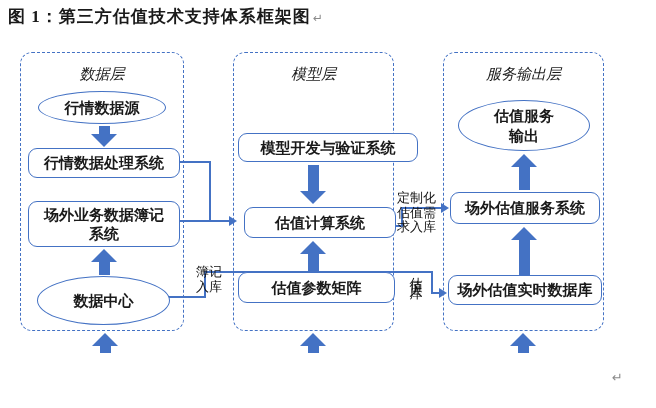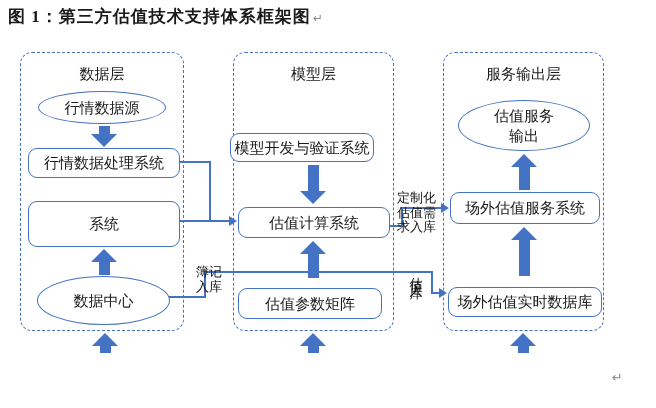--- a/index.html
+++ b/index.html
@@ -10,41 +10,41 @@
   html,body{margin:0;padding:0;background:#fff;}
   body{font-family:"Liberation Sans","DejaVu Sans",sans-serif;color:var(--ink);}
   #canvas{position:relative;width:656px;height:408px;background:#fff;overflow:hidden;padding-left:16px;}
 
   
   .title{position:absolute;left:8px;top:5px;font-family:"Liberation Serif","DejaVu Serif",serif;
          font-weight:bold;font-size:17px;letter-spacing:1px;white-space:nowrap;}
   .pmark{font-family:"DejaVu Sans",sans-serif;font-weight:normal;font-size:12px;color:#8a8a8a;margin-left:2px;}
 
   
-  .layer{position:absolute;border:1px dashed var(--blue);border-radius:12px;background:transparent;}
+  .layer{position:absolute;border:1px dashed var(--blue);border-radius:12px;background:transparent;font-style:italic;}
   .layer-label{position:absolute;top:12px;left:0;width:100%;text-align:center;font-size:15px;color:#1a1a1a;}
   .layer-data{left:20px;top:52px;width:162px;height:277px;}
   .layer-model{left:233px;top:52px;width:159px;height:277px;}
   .layer-service{left:443px;top:52px;width:159px;height:277px;}
 
   
   .node{position:absolute;box-sizing:border-box;background:#fff;border:1.6px solid var(--blue);
         border-radius:9px;display:flex;flex-direction:column;align-items:center;justify-content:center;
-        font-size:15px;line-height:1.3;text-align:center;}
+        font-size:15px;line-height:1.3;text-align:center;font-weight:bold;}
   .ellipse{border-radius:50%;}
   .p1{left:38px;top:91px;width:128px;height:33px;}
   .p2{left:28px;top:148px;width:152px;height:30px;}
   .p3{left:28px;top:201px;width:152px;height:46px;}
   .p4{left:37px;top:276px;width:133px;height:49px;}
-  .p5{left:230px;top:133px;width:144px;height:29px;}
-  .p6{left:238px;top:207px;width:152px;height:31px;}
-  .p7{left:238px;top:288px;width:144px;height:31px;}
+  .p5{left:238px;top:133px;width:180px;height:29px;}
+  .p6{left:244px;top:207px;width:152px;height:31px;}
+  .p7{left:238px;top:272px;width:157px;height:31px;}
   .p8{left:458px;top:100px;width:132px;height:51px;}
   .p9{left:450px;top:192px;width:150px;height:32px;}
-  .p10{left:448px;top:287px;width:154px;height:30px;}
+  .p10{left:448px;top:275px;width:154px;height:30px;}
   .p11{left:17px;top:353px;width:590px;height:32px;border-radius:2px;border:1.8px solid var(--blue-light);font-size:16px;}
 
   
   .barrow{position:absolute;display:flex;flex-direction:column;align-items:center;}
   .barrow .stem{width:11px;flex:1 1 auto;background:var(--blue);}
   .barrow .head{width:0;height:0;flex:0 0 auto;}
   .barrow.up .head{border-left:13px solid transparent;border-right:13px solid transparent;border-bottom:13px solid var(--blue);}
   .barrow.down .head{border-left:13px solid transparent;border-right:13px solid transparent;border-top:13px solid var(--blue);}
   .a1{left:91px;top:126px;width:26px;height:21px;}
   .a2{left:91px;top:249px;width:26px;height:26px;}
@@ -155,20 +155,21 @@
       <div class="stem"></div>
     </div>
 
   <div class="node ellipse p1">
     <span>行情数据源</span>
   </div>
   <div class="node p2">
     <span>行情数据处理系统</span>
   </div>
   <div class="node p3">
+    <span>场外业务数据簿记</span>
     <span>系统</span>
   </div>
   <div class="node ellipse p4">
     <span>数据中心</span>
   </div>
 
   <div class="node p5">
     <span>模型开发与验证系统</span>
   </div>
   <div class="node p6">

